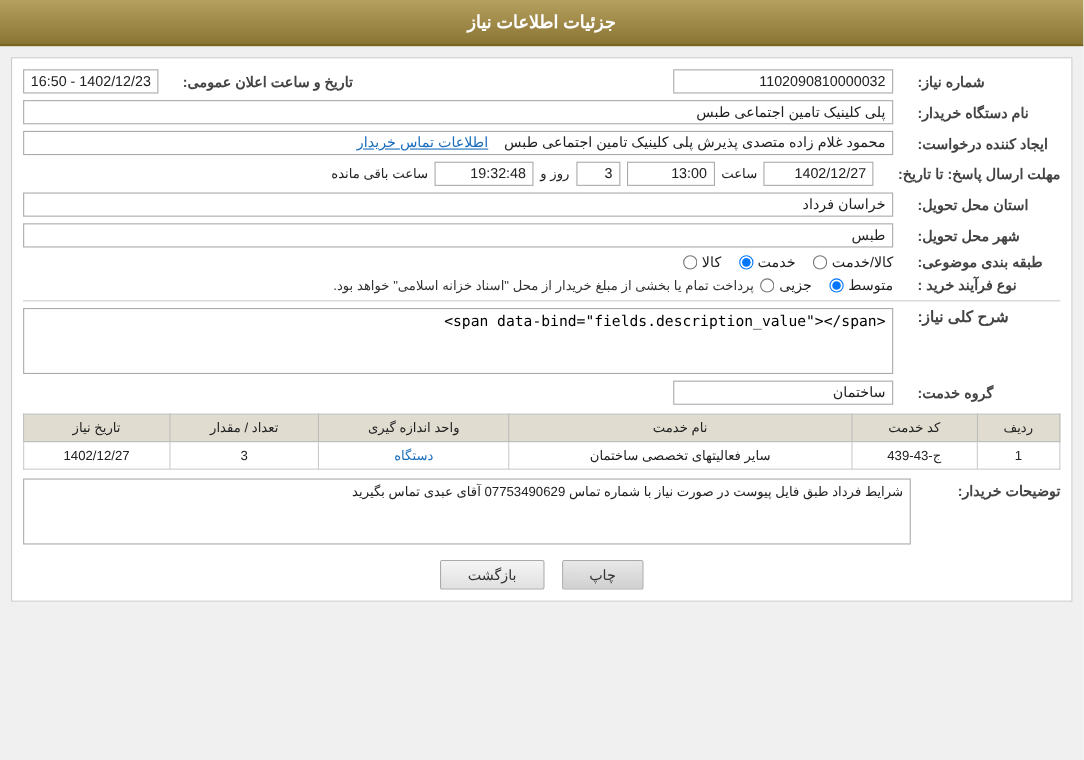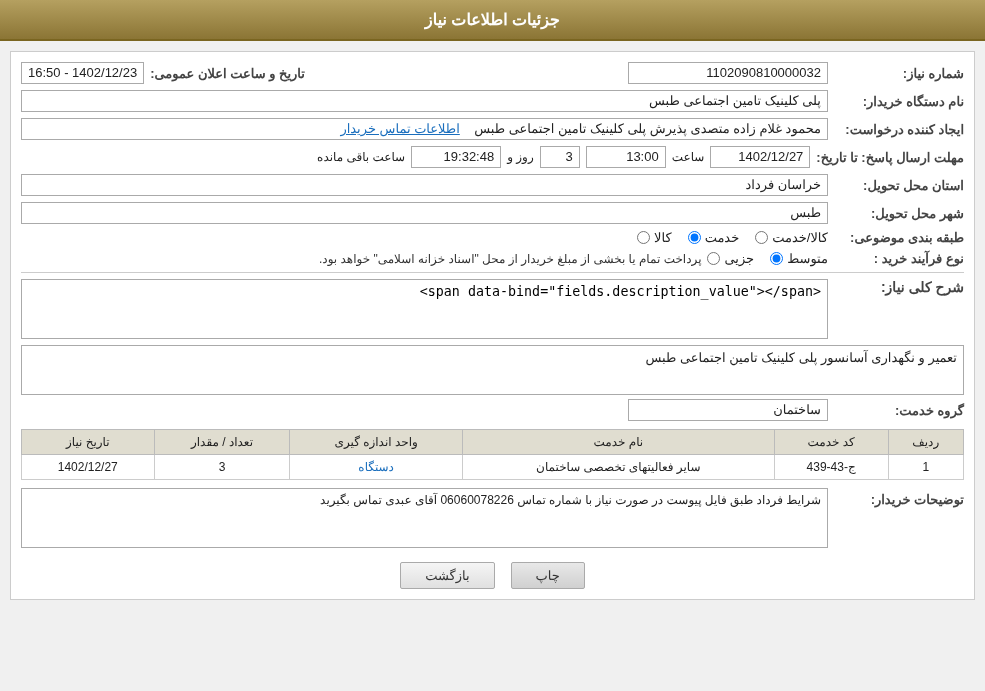--- a/index.html
+++ b/index.html
@@ -34,23 +34,24 @@
     }
     .info-row {
       display: flex;
       align-items: center;
       margin-bottom: 6px;
       gap: 6px;
     }
     .label-cell {
       color: #444;
       font-weight: bold;
-      text-align: right;
+      text-align: left;
       min-width: 130px;
       white-space: nowrap;
+      margin-left: 16px;
     }
     .value-box {
       border: 1px solid #aaa;
       background: #fff;
       padding: 2px 6px;
       min-height: 22px;
       min-width: 120px;
       text-align: right;
     }
     .value-box.medium { min-width: 200px; }
@@ -247,23 +248,20 @@
         </div>
       </div>
       <span style="color:#333; font-size:12px; flex:1; text-align:right;">پرداخت تمام یا بخشی از مبلغ خریدار از محل "اسناد خزانه اسلامی" خواهد بود.</span>
     </div>
 
     <div class="divider"></div>
 
     <div class="info-row" style="align-items:flex-start;">
       <span class="label-cell" style="font-weight:bold; font-size:14px;">شرح کلی نیاز:</span>
       <textarea class="description-box" readonly="" style="">&lt;span data-bind="fields.description_value"&gt;&lt;/span&gt;</textarea>
-    </div>
-    <div style="margin-bottom:4px; text-align:right; direction:rtl; border:1px solid #aaa; background:#fff; min-height:50px; padding:4px 6px;">
-      <span>تعمیر و نگهداری آسانسور پلی کلینیک تامین اجتماعی طبس</span>
     </div>
 
 
     <div class="group-service-row">
       <span class="label-cell">گروه خدمت:</span>
       <div class="value-box medium">ساختمان</div>
     </div>
 
     <div class="table-section">
       <table>
@@ -286,21 +284,21 @@
       <td>3</td>
       <td>1402/12/27</td>
     </tr>
           </tbody>
       </table>
     </div>
 
     <div class="buyer-notes">
       <span class="notes-label">توضیحات خریدار:</span>
       <div class="notes-box">
-        <span>شرایط فرداد طبق  فایل پیوست در صورت نیاز با شماره تماس 06060078226 آقای عبدی تماس بگیرید</span>
+        <span>شرایط فرداد طبق  فایل پیوست در صورت نیاز با شماره تماس 07753490629 آقای عبدی تماس بگیرید</span>
       </div>
     </div>
 
     <div class="buttons-row">
       <button class="btn btn-print">چاپ</button>
       <button class="btn btn-back">بازگشت</button>
     </div>
 
   </div>
 </div>

